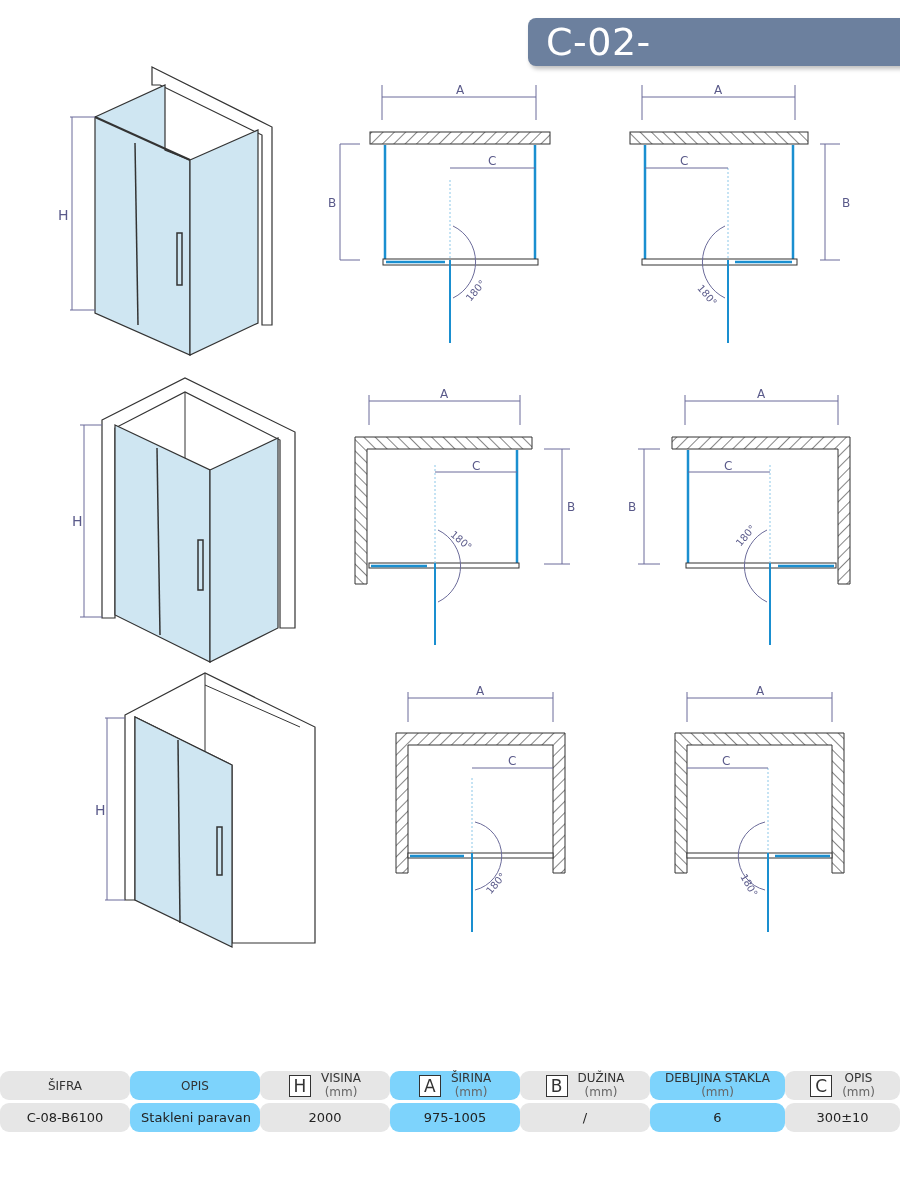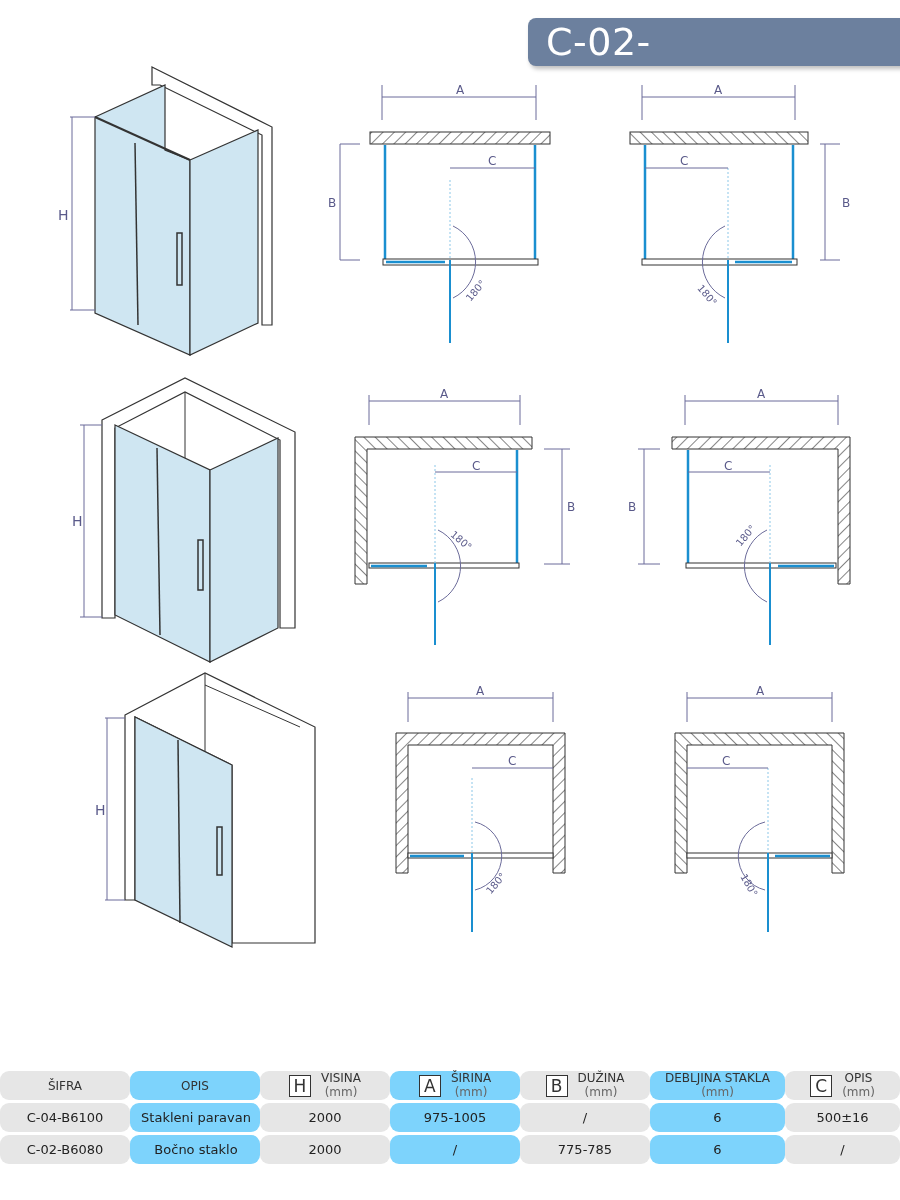--- a/index.html
+++ b/index.html
@@ -246,31 +246,22 @@
           <span class="hdr-txt">
               <span>OPIS</span>
               <span class="u">(mm)</span>
             </span>
         </div>
       </th>
     </tr>
   </thead>
   <tbody>
     <tr>
-      <td class="g">C-04-B6100</td>
+      <td class="g">C-08-B6100</td>
       <td class="w left">Stakleni paravan</td>
       <td class="g">2000</td>
       <td class="w">975-1005</td>
       <td class="g">/</td>
       <td class="w">6</td>
-      <td class="g">500±16</td>
-    </tr>
-    <tr>
-      <td class="g">C-02-B6080</td>
-      <td class="w left">Bočno staklo</td>
-      <td class="g">2000</td>
-      <td class="w">/</td>
-      <td class="g">775-785</td>
-      <td class="w">6</td>
-      <td class="g">/</td>
+      <td class="g">300±10</td>
     </tr>
   </tbody>
 </table>
 
 </body></html>

